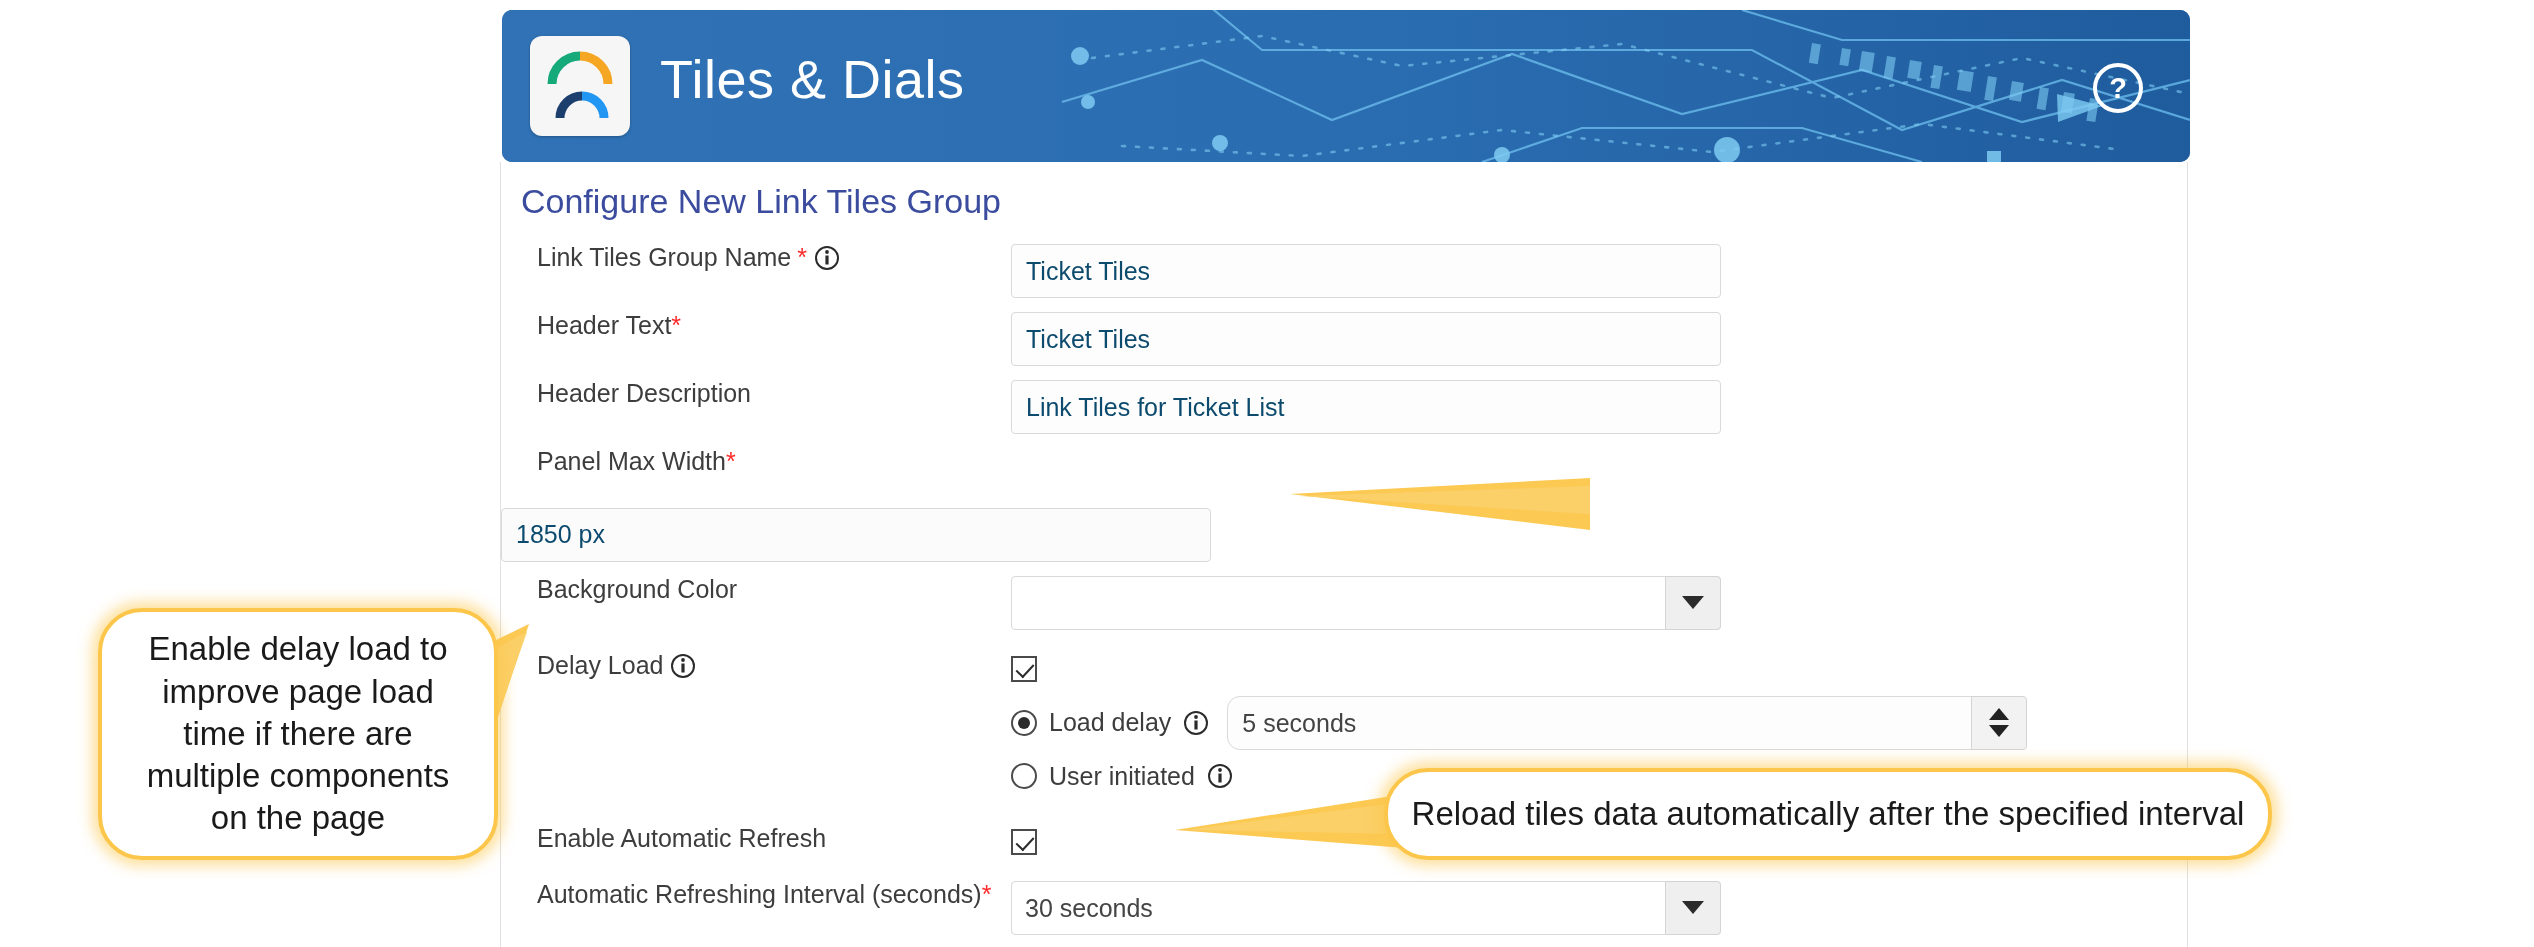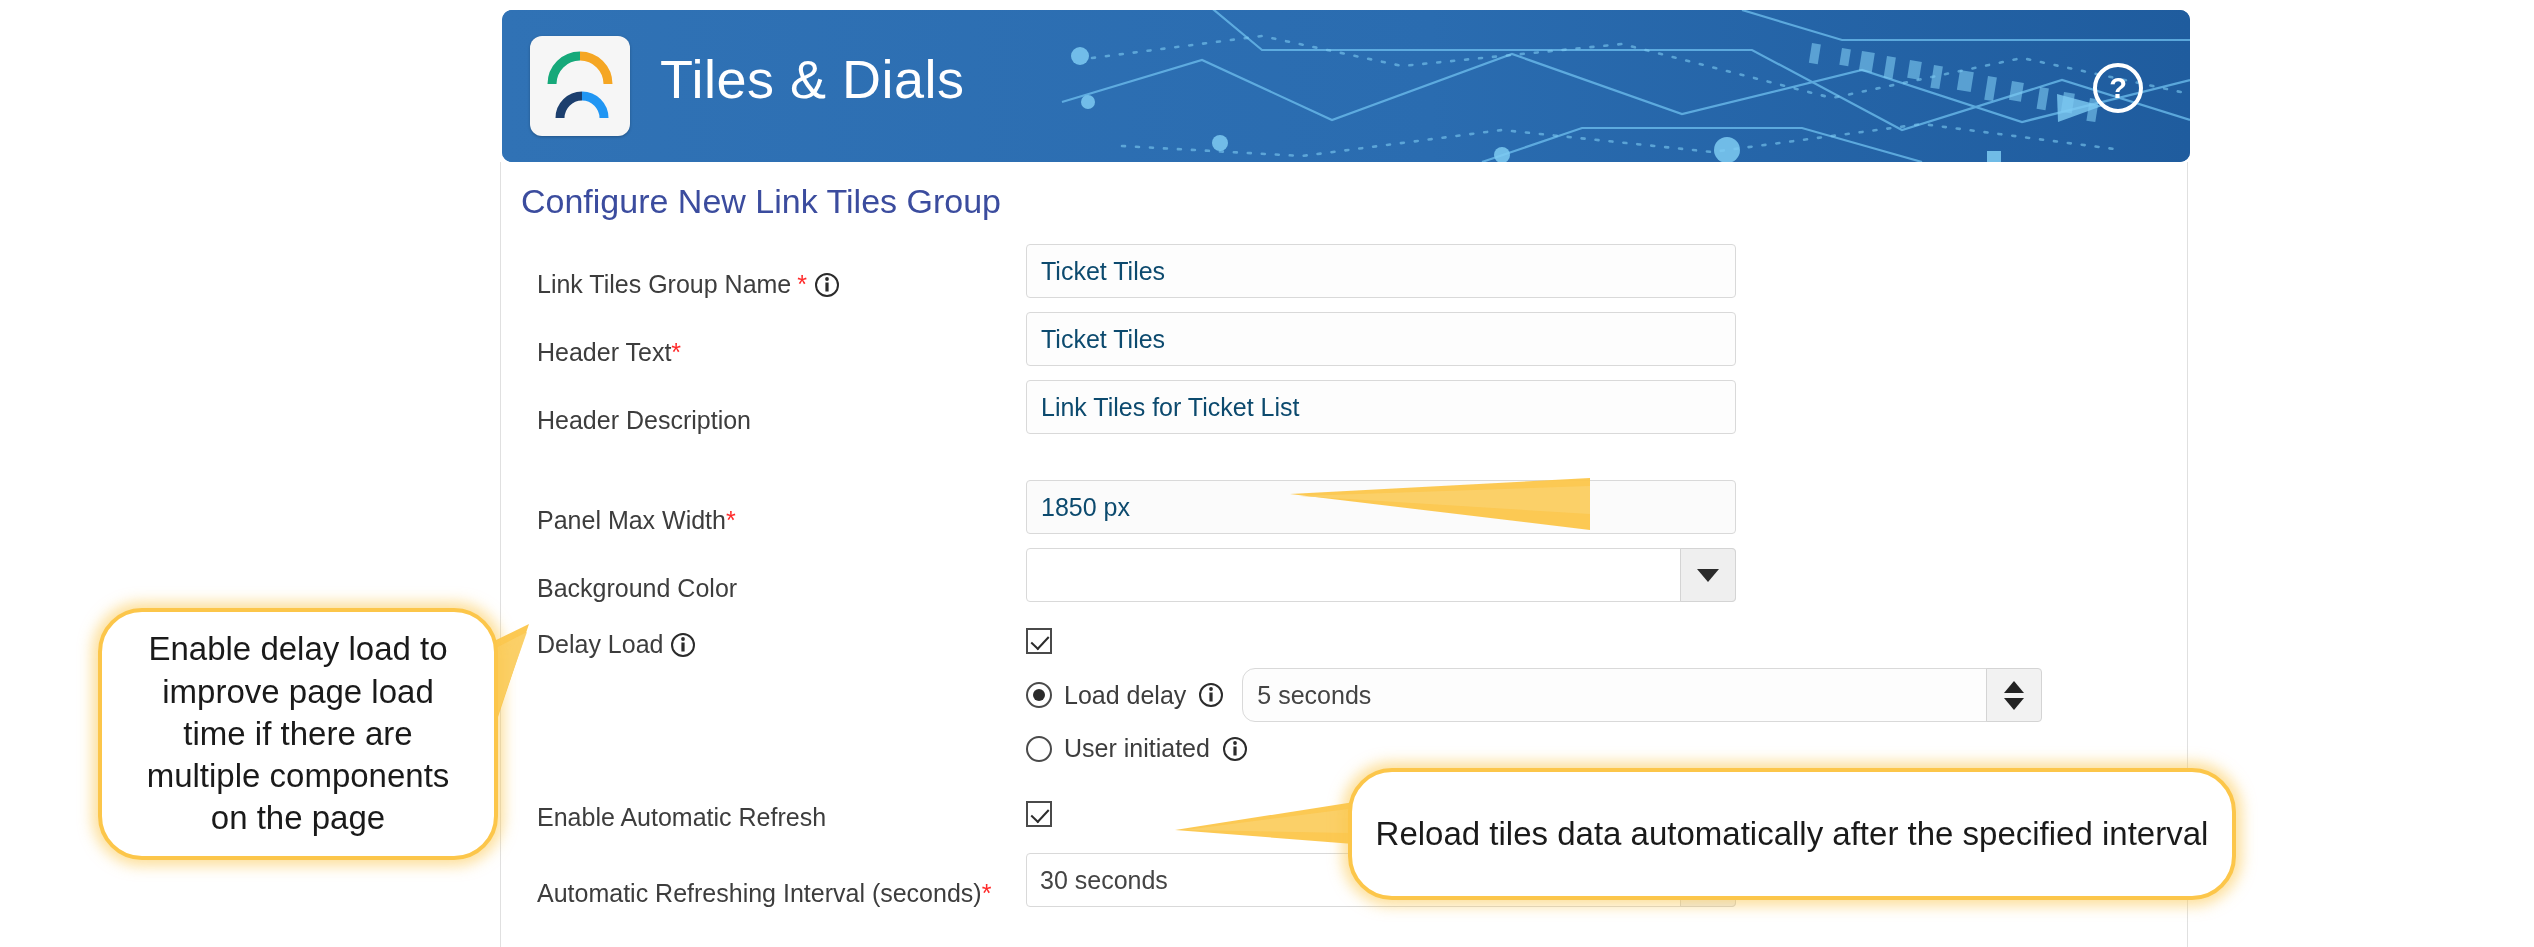--- a/index.html
+++ b/index.html
@@ -65,22 +65,21 @@
     font-size: 34px;
     color: #3b4c9e;
     white-space: nowrap;
   }
 
   
   .form { position: absolute; left: 0; top: 82px; width: 100%; }
   .row {
     position: relative;
     display: flex;
-    align-items: flex-end;
-    gap: 15px;
+    align-items: flex-start;
   }
   .lbl {
     width: 510px;
     padding-left: 36px;
     box-sizing: border-box;
     font-size: 25px;
     color: #3d3d3d;
     white-space: nowrap;
     line-height: 1.1;
   }
@@ -355,21 +354,21 @@
 
       <div class="row" style="margin-bottom:14px;">
         <div class="lbl">
           <span>Header Description</span>
         </div>
         <div class="ctrl">
           <input class="tinput" type="text" readonly="" value="Link Tiles for Ticket List" style="">
         </div>
       </div>
 
-      <div class="row" style="margin-bottom:14px;">
+      <div class="row" style="margin-bottom:14px;flex-direction:column;">
         <div class="lbl">
           <span>Panel Max Width</span><span class="req">*</span>
         </div>
         <div class="ctrl">
           <input class="tinput shaded" type="text" readonly="" value="1850 px" style="">
         </div>
       </div>
 
       <div class="row" style="margin-bottom:22px;">
         <div class="lbl">
@@ -471,17 +470,17 @@
     <path d="M6 46 L72 12 L38 108 Z" fill="#fbd06a" opacity=".9"></path>
   </svg>
   <div class="callout" style="left:98px; top:608px; width:400px; height:252px; padding:12px 26px;">
     <span>Enable delay load to improve page load time if there are multiple components on the page</span>
   </div>
 
   <svg class="tail" style="left:1175px; top:790px; width:250px; height:70px;" viewBox="0 0 250 70">
     <path d="M0 40 L230 4 L230 58 Z" fill="#fcc64a" opacity=".95"></path>
     <path d="M10 40 L228 12 L228 44 Z" fill="#fbd06a" opacity=".9"></path>
   </svg>
-  <div class="callout" style="left:1348px; top:768px; width:888px; height:132px;">
+  <div class="callout" style="left:1384px; top:768px; width:888px; height:92px;">
     <span>Reload tiles data automatically after the specified interval</span>
   </div>
 
 </div>
 
 </body></html>

